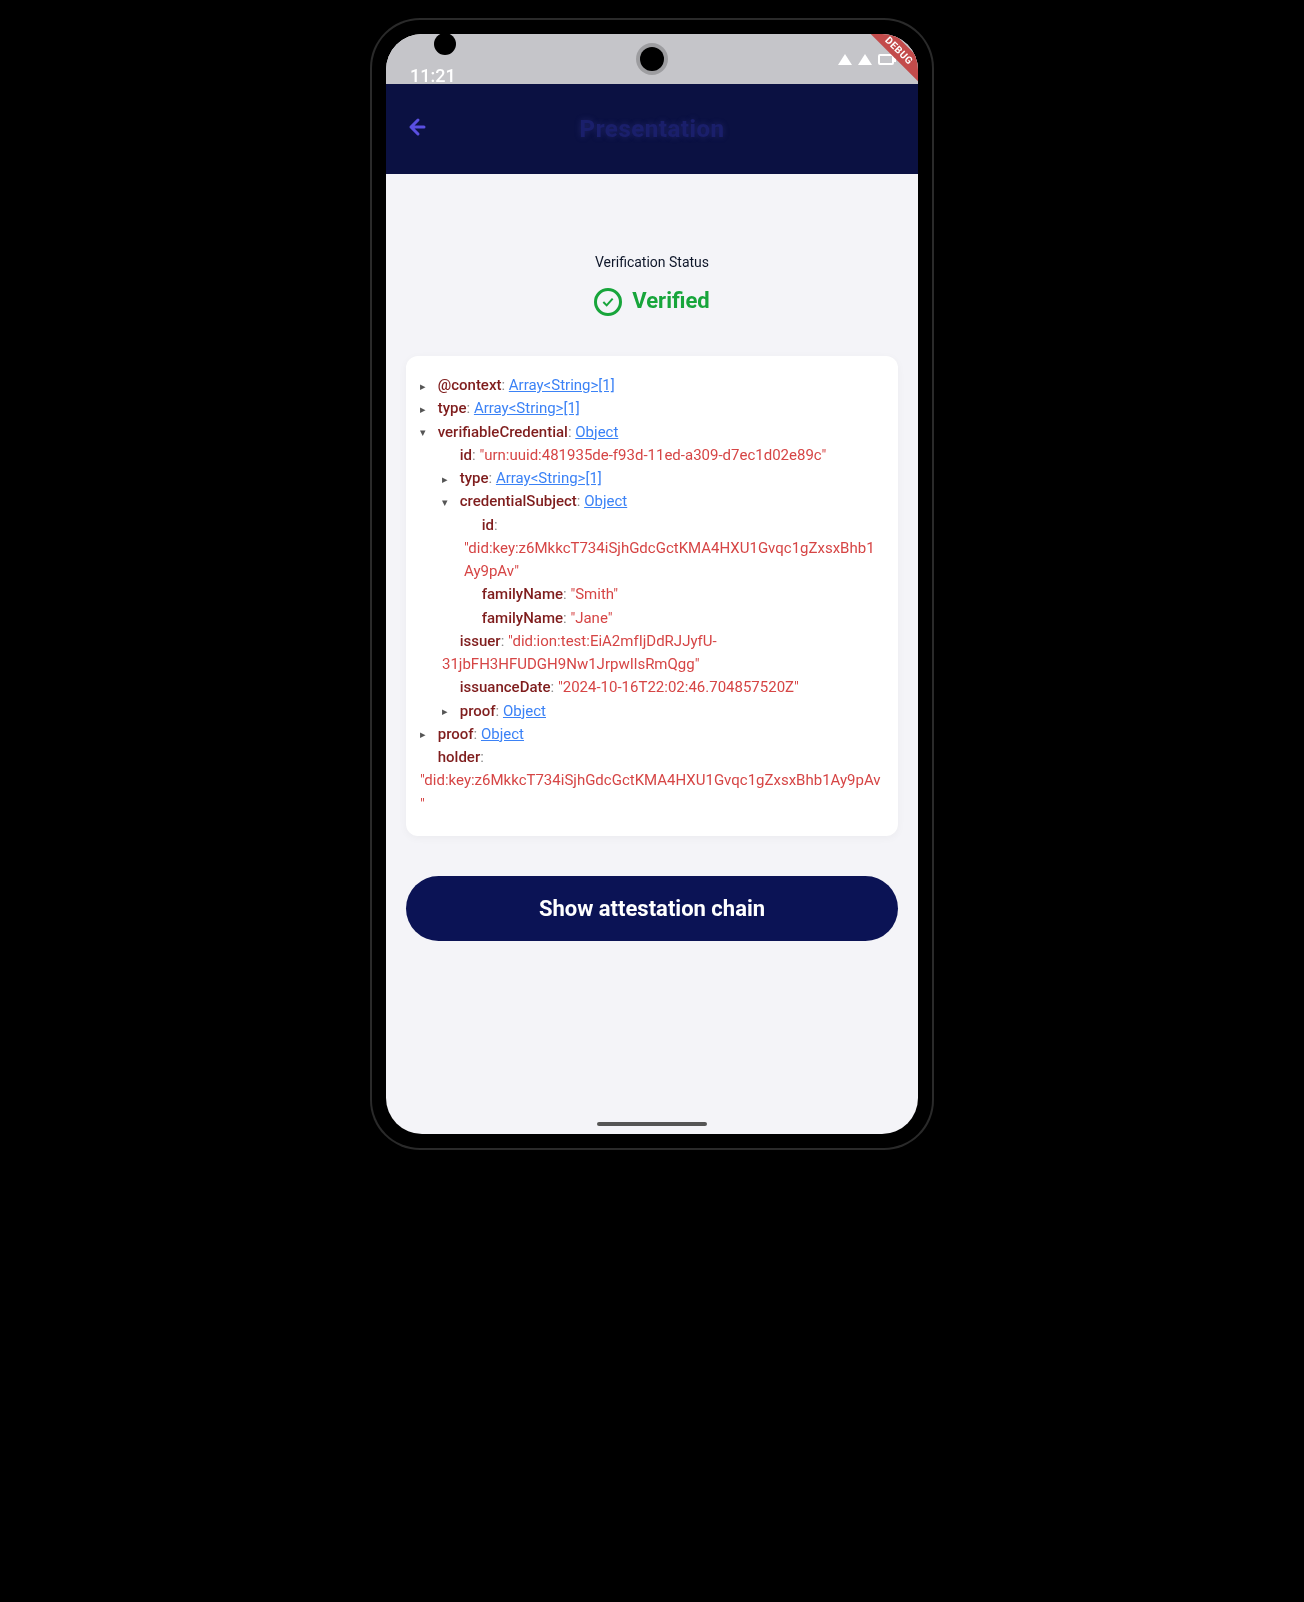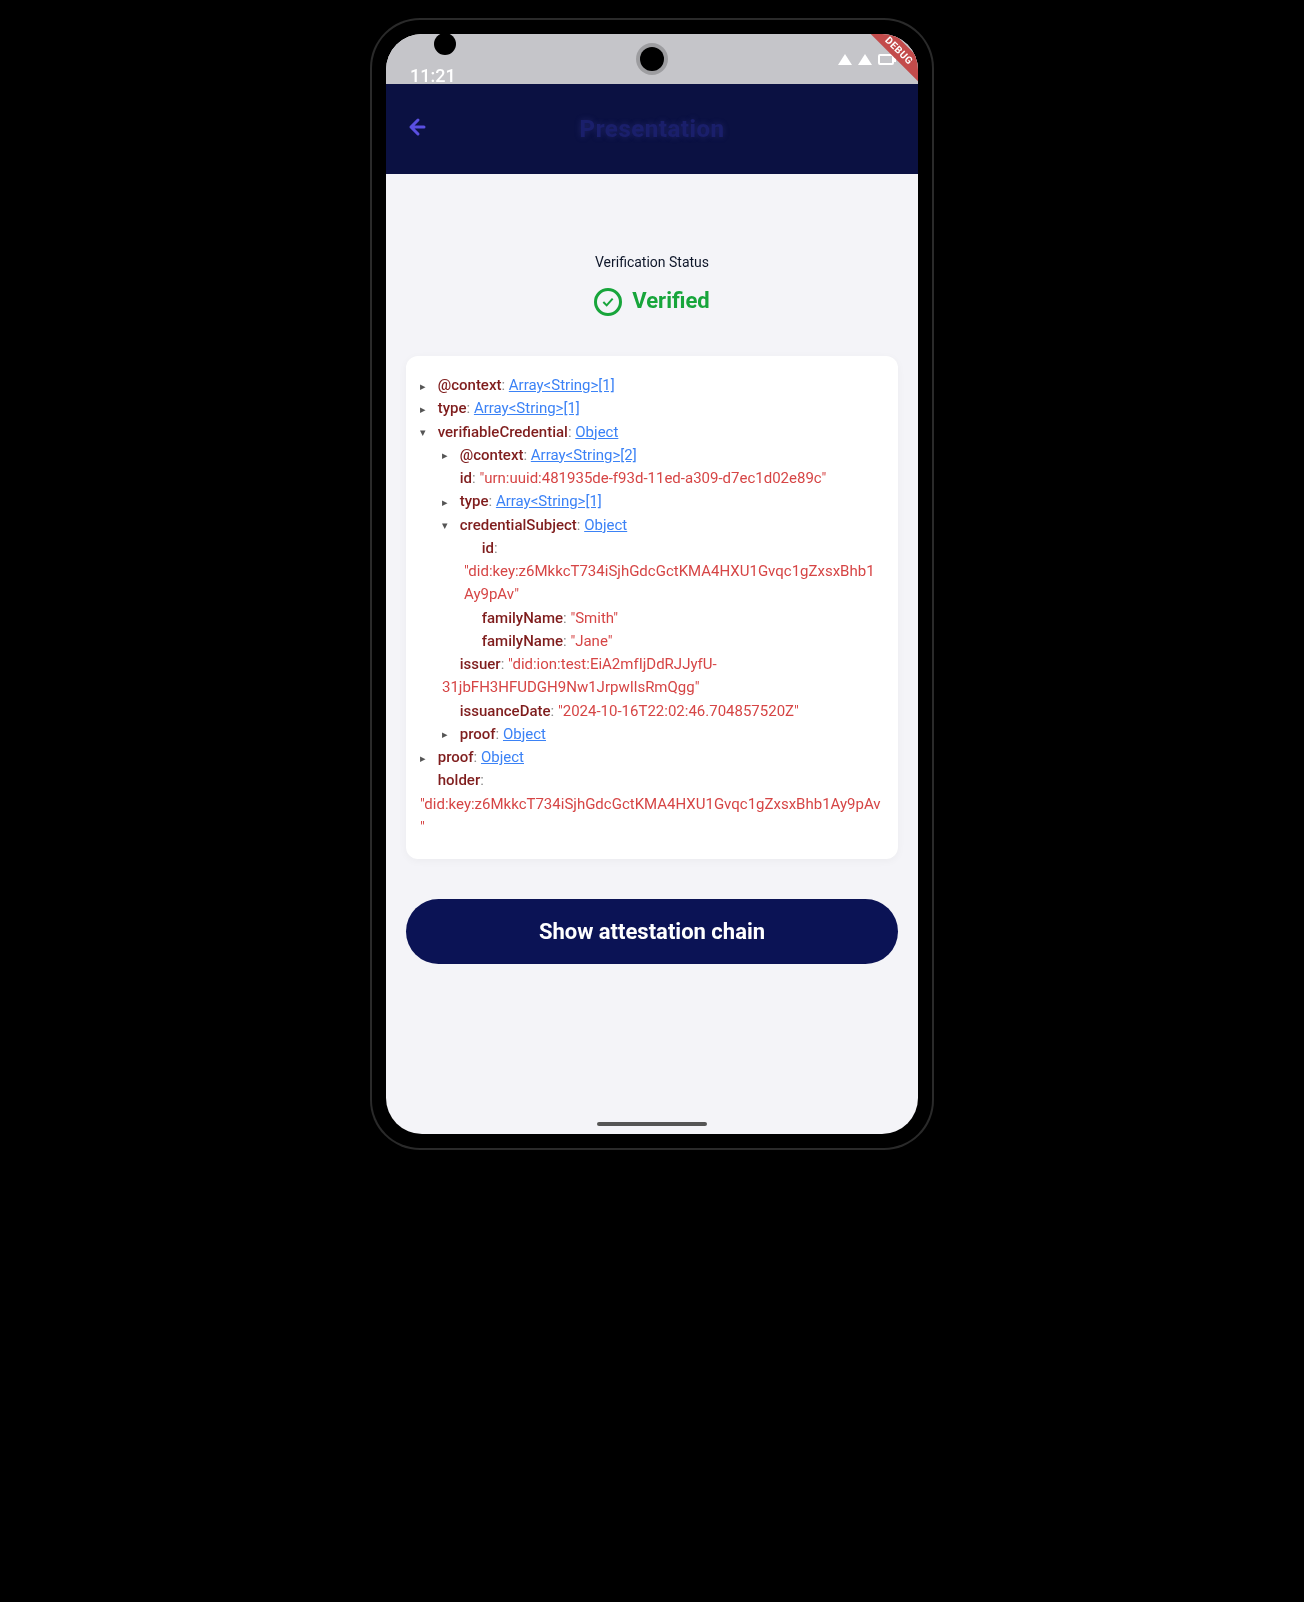--- a/index.html
+++ b/index.html
@@ -216,24 +216,20 @@
           <div class="row">
             <span class="caret closed"></span>
             <span class="k">type</span><span class="colon">: </span><span class="t">Array&lt;String&gt;[1]</span>
           </div>
           <div class="row">
             <span class="caret open"></span>
             <span class="k">verifiableCredential</span><span class="colon">: </span><span class="t">Object</span>
           </div>
           <div class="node">
             <div class="row">
-              <span class="caret closed"></span>
-              <span class="k">@context</span><span class="colon">: </span><span class="t">Array&lt;String&gt;[2]</span>
-            </div>
-            <div class="row">
               <span class="caret none"></span>
               <span class="k">id</span><span class="colon">: </span><span class="v">"urn:uuid:481935de-f93d-11ed-a309-d7ec1d02e89c"</span>
             </div>
             <div class="row">
               <span class="caret closed"></span>
               <span class="k">type</span><span class="colon">: </span><span class="t">Array&lt;String&gt;[1]</span>
             </div>
             <div class="row">
               <span class="caret open"></span>
               <span class="k">credentialSubject</span><span class="colon">: </span><span class="t">Object</span>

